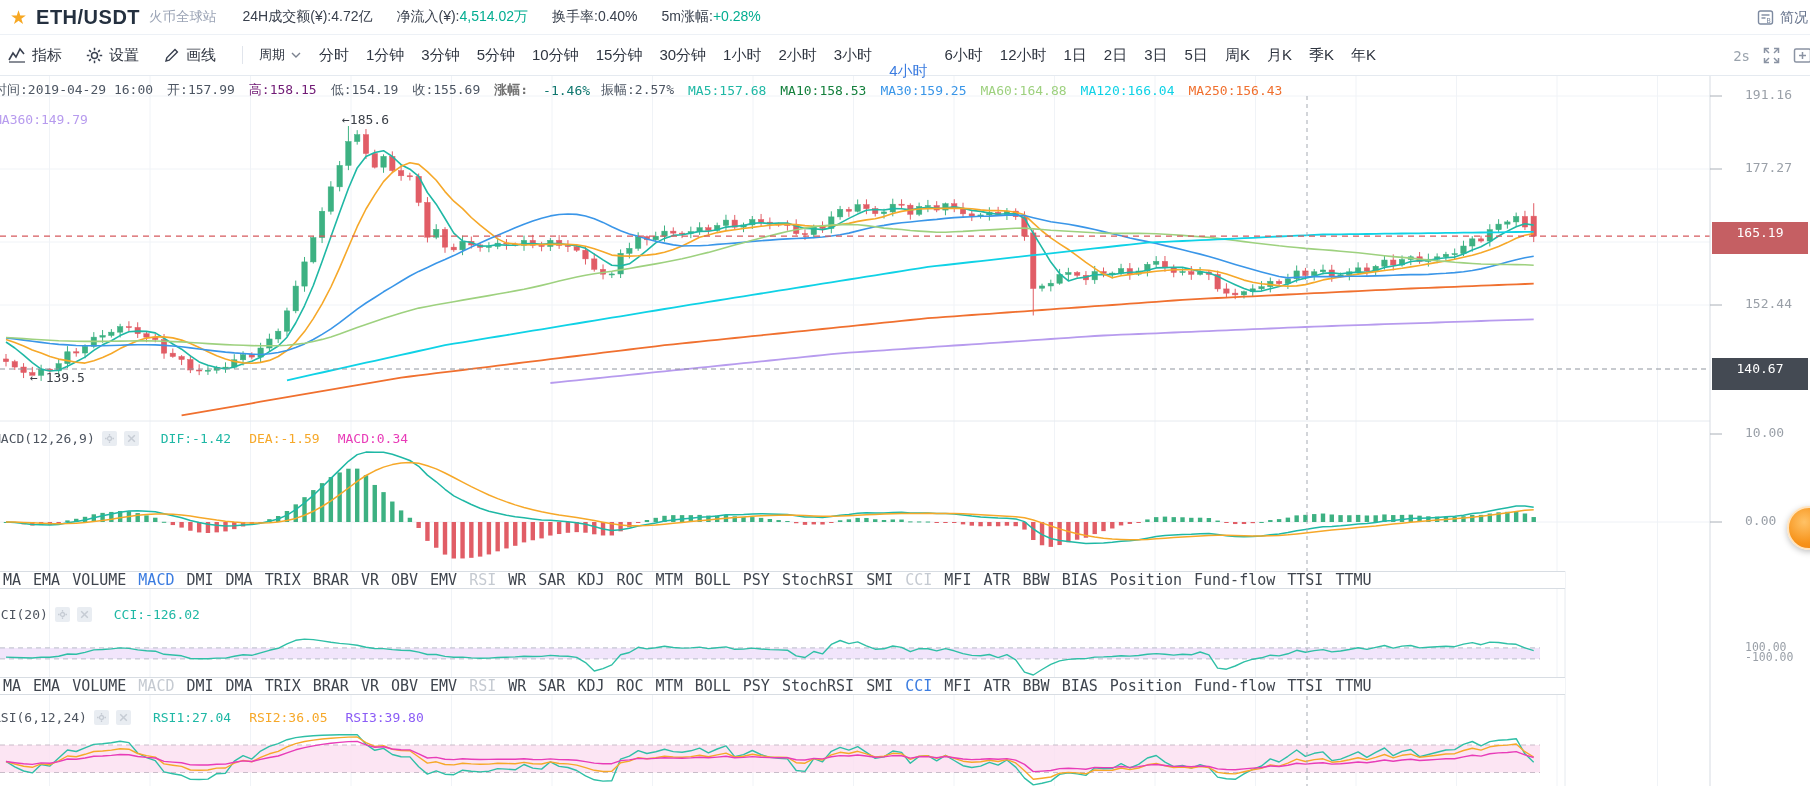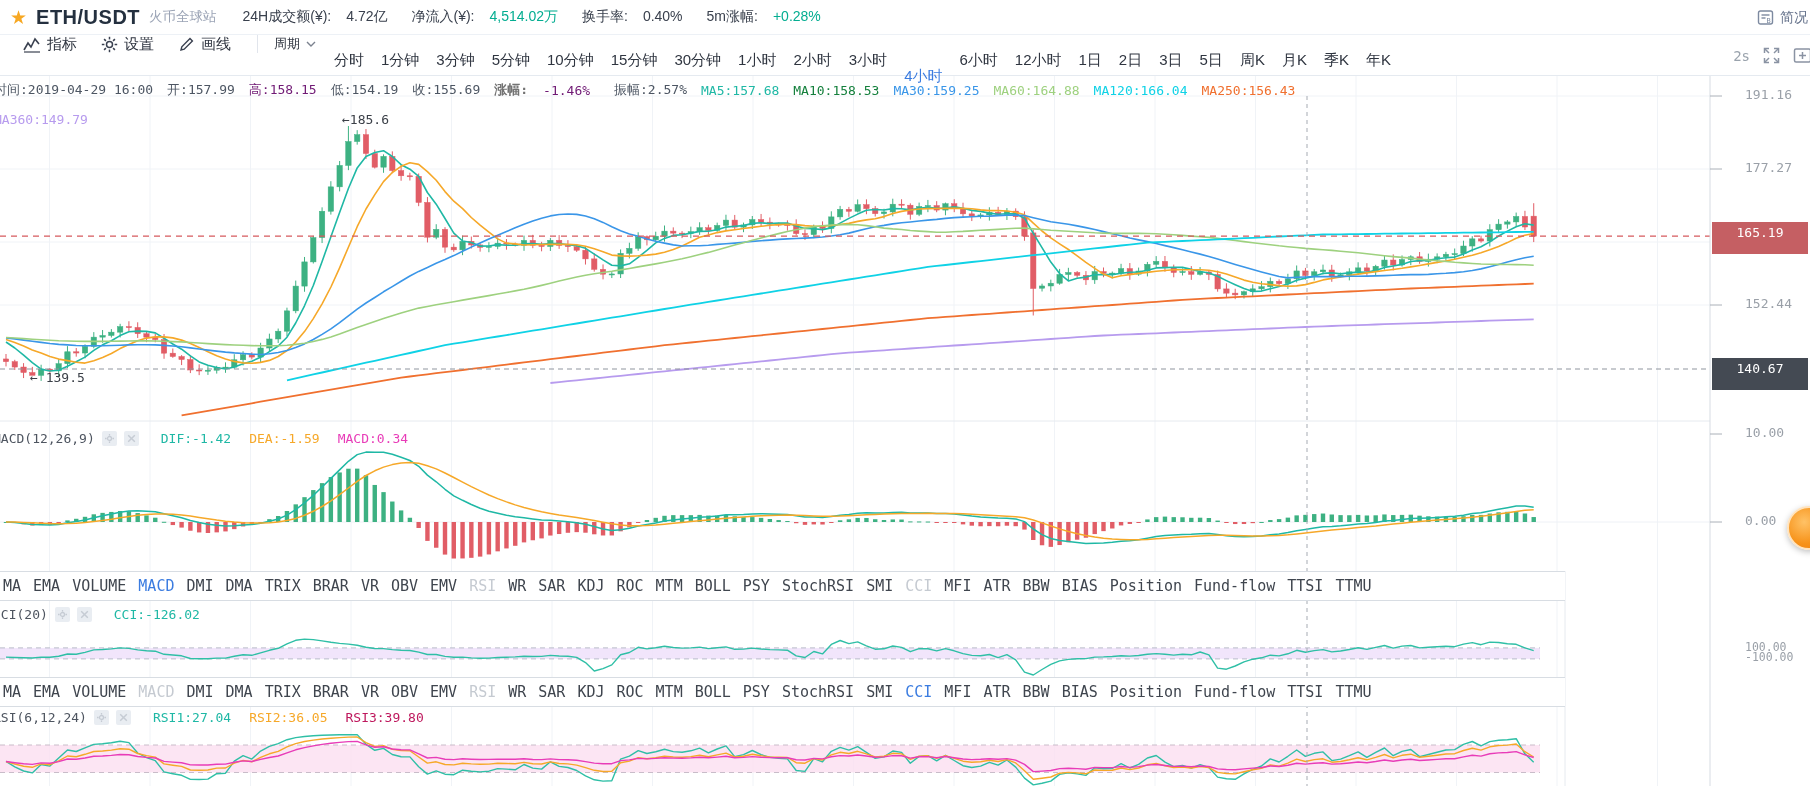--- a/index.html
+++ b/index.html
@@ -7,43 +7,43 @@
        font-family:"Liberation Sans",sans-serif;-webkit-font-smoothing:antialiased;}
   .mono{font-family:"DejaVu Sans Mono",monospace;}
   
   #header{position:absolute;left:0;top:0;width:1810px;height:35px;display:flex;align-items:center;
           padding-left:10px;box-sizing:border-box;border-bottom:1px solid #edf1f6;background:#fff;z-index:30;}
   #fav-star{color:#f7a823;font-size:19px;margin-right:9px;}
   #symbol{font-size:20px;font-weight:bold;color:#24303f;letter-spacing:.5px;}
   #exchange{font-size:13.5px;color:#9aa3b5;margin-left:9px;}
   #header-stats{display:flex;align-items:center;margin-left:26px;gap:24px;}
   .stat{font-size:14px;color:#39404d;white-space:nowrap;}
-  .stat .val{margin-left:15px;}
+  .stat .val{margin-left:0;}
   #header-right{position:absolute;right:2px;top:0;height:35px;display:flex;align-items:center;gap:6px;
                 color:#66738c;font-size:14px;white-space:nowrap;}
   
-  #toolbar{position:absolute;left:0;top:35px;width:1810px;height:41px;display:flex;align-items:flex-start;
-           padding-left:23px;box-sizing:border-box;border-bottom:1px solid #e5eaf0;background:#fff;z-index:30;}
+  #toolbar{position:absolute;left:0;top:35px;width:1810px;height:41px;display:flex;align-items:center;
+           padding-left:8px;box-sizing:border-box;border-bottom:1px solid #e5eaf0;background:#fff;z-index:30;}
   .tool{display:flex;align-items:center;gap:6px;font-size:15px;color:#2f3540;margin-right:24px;cursor:pointer;}
   #toolbar-divider{width:1px;height:18px;background:#e1e5ec;margin:0 16px 0 2px;}
   #period-menu{display:flex;align-items:center;gap:6px;font-size:13px;color:#2f3540;margin-right:18px;}
   #periods{display:flex;align-items:center;gap:17px;font-size:15px;color:#2f3540;}
   .period{cursor:pointer;white-space:nowrap;}
   .period.active{color:#3b7ce0;margin-top:32px;}
   #toolbar-right{position:absolute;right:6px;top:35px;height:41px;display:flex;align-items:center;gap:12px;z-index:31;}
   #refresh-interval{color:#9aa3ad;font-size:14px;}
   
   .overlay{position:absolute;z-index:10;white-space:nowrap;}
   .seg-row{display:flex;align-items:center;font-size:13px;}
   .panel-row{display:flex;align-items:center;font-size:13px;color:#4e5560;}
   .icon-btn{width:15px;height:15px;background:#e9edf2;border-radius:2px;display:inline-flex;
             align-items:center;justify-content:center;margin-left:7px;cursor:pointer;}
   .pvals{display:flex;gap:18px;margin-left:22px;}
   
-  .tab-row{position:absolute;left:0;width:1565px;height:30px;background:#fff;border-top:1px solid #d8dde3;
+  .tab-row{position:absolute;left:0;width:1565px;height:18px;background:#fff;border-top:1px solid #d8dde3;
            border-bottom:1px solid #d8dde3;display:flex;align-items:center;padding-left:3px;box-sizing:border-box;
            gap:12px;font-size:15px;color:#3f454e;z-index:20;}
   .tab{cursor:pointer;}
   .tab.active{color:#3b7ce0;}
   .tab.muted{color:#c5cad1;}
   
   .axis-label{position:absolute;left:1745px;font-size:13px;color:#9aa0a8;z-index:12;}
   .badge{position:absolute;left:1712px;width:96px;height:32px;line-height:21px;text-align:center;
          color:#fff;font-size:13px;z-index:13;}
   .cci-axis{position:absolute;left:1745px;font-size:11.5px;color:#9aa0a8;z-index:12;}
@@ -763,21 +763,21 @@
   </svg>
 </div>
 
 <div id="info-line1" class="overlay seg-row mono" style="left:-6px;top:81px;">
     <span style="color: rgb(77, 86, 99); margin-right: 14px;">时间:2019-04-29 16:00</span>
     <span style="color: rgb(77, 86, 99); margin-right: 14px;">开:157.99</span>
     <span style="color: #701a75; margin-right: 14px;">高:158.15</span>
     <span style="color: rgb(77, 86, 99); margin-right: 14px;">低:154.19</span>
     <span style="color: rgb(77, 86, 99); margin-right: 14px;">收:155.69</span>
     <span style="color: #737373; margin-right: 15px; font-weight: bold;">涨幅:</span>
-    <span style="color: #701a75; margin-right: 24px;">-1.46%</span>
+    <span style="color: #0f766e; margin-right: 11px;">-1.46%</span>
     <span style="color: rgb(77, 86, 99); margin-right: 14px;">振幅:2.57%</span>
     <span style="color: rgb(31, 184, 165); margin-right: 14px;">MA5:157.68</span>
     <span style="color: #15803d; margin-right: 14px;">MA10:158.53</span>
     <span style="color: rgb(58, 150, 232); margin-right: 14px;">MA30:159.25</span>
     <span style="color: rgb(158, 209, 127); margin-right: 14px;">MA60:164.88</span>
     <span style="color: rgb(15, 210, 230); margin-right: 14px;">MA120:166.04</span>
     <span style="color: rgb(240, 112, 47); margin-right: 14px;">MA250:156.43</span>
   </div>
 <div id="info-line2" class="overlay seg-row mono" style="left:-6px;top:112px;">
     <span style="color: rgb(183, 155, 238); margin-right: 14px;">MA360:149.79</span>
@@ -904,21 +904,21 @@
     </span>
     <span class="icon-btn">
       <svg width="9" height="9" viewBox="0 0 9 9">
         <line x1="1.2" y1="1.2" x2="7.8" y2="7.8" stroke="#c6ccd4" stroke-width="1.5"></line>
         <line x1="7.8" y1="1.2" x2="1.2" y2="7.8" stroke="#c6ccd4" stroke-width="1.5"></line>
       </svg>
     </span>
     <span class="pvals">
       <span style="color: rgb(31, 184, 165);">RSI1:27.04</span>
       <span style="color: rgb(246, 168, 41);">RSI2:36.05</span>
-      <span style="color: #be185d; text-align: right;">RSI3:39.80</span>
+      <span style="color: #8b5cf6; text-align: right;">RSI3:39.80</span>
     </span>
   </div>
 
 <div id="axis-overlays">
     <span class="axis-label mono" style="top: 87px;">191.16</span>
     <span class="axis-label mono" style="top: 160px;">177.27</span>
     <span class="axis-label mono" style="top: 296px;">152.44</span>
     <span class="axis-label mono" style="top: 425px;">10.00</span>
     <span class="axis-label mono" style="top: 513px;">0.00</span>
     <span class="cci-axis mono" style="top: 640px;">100.00</span>

